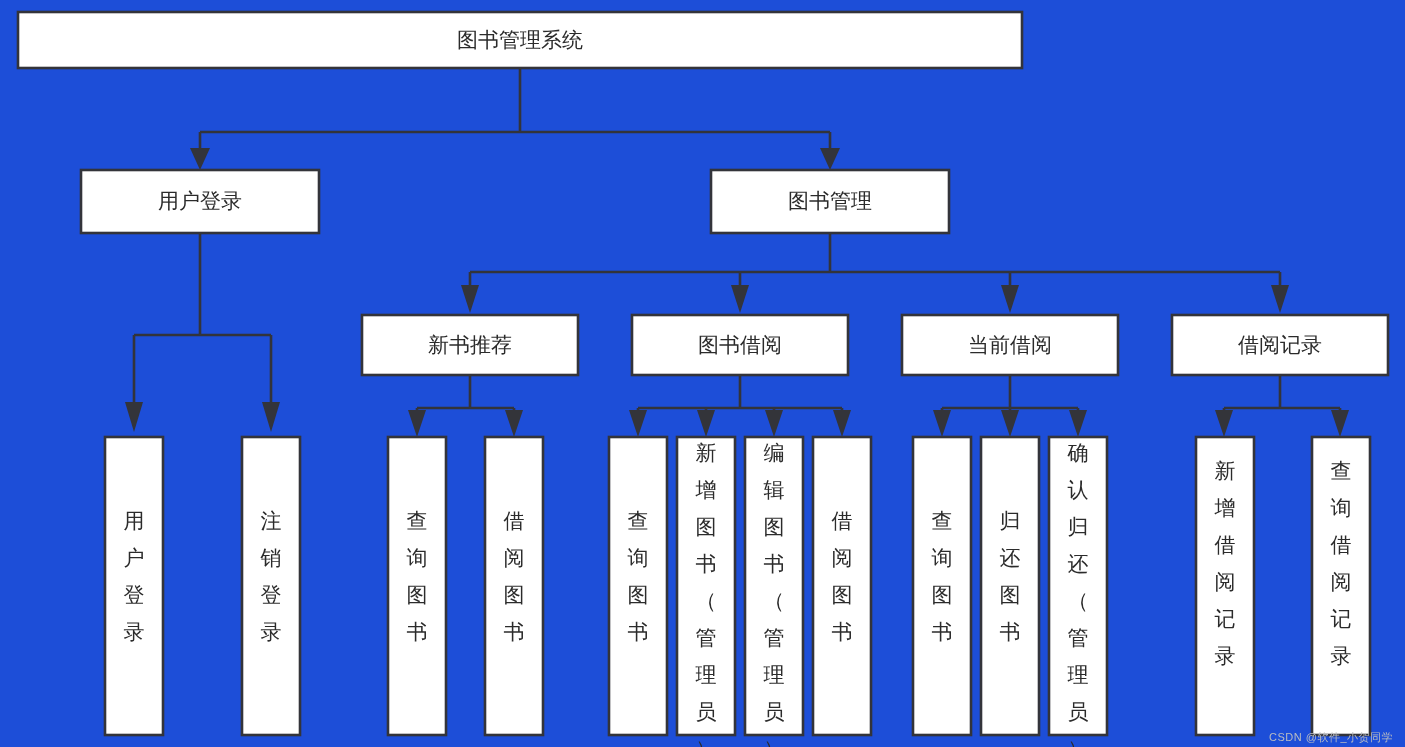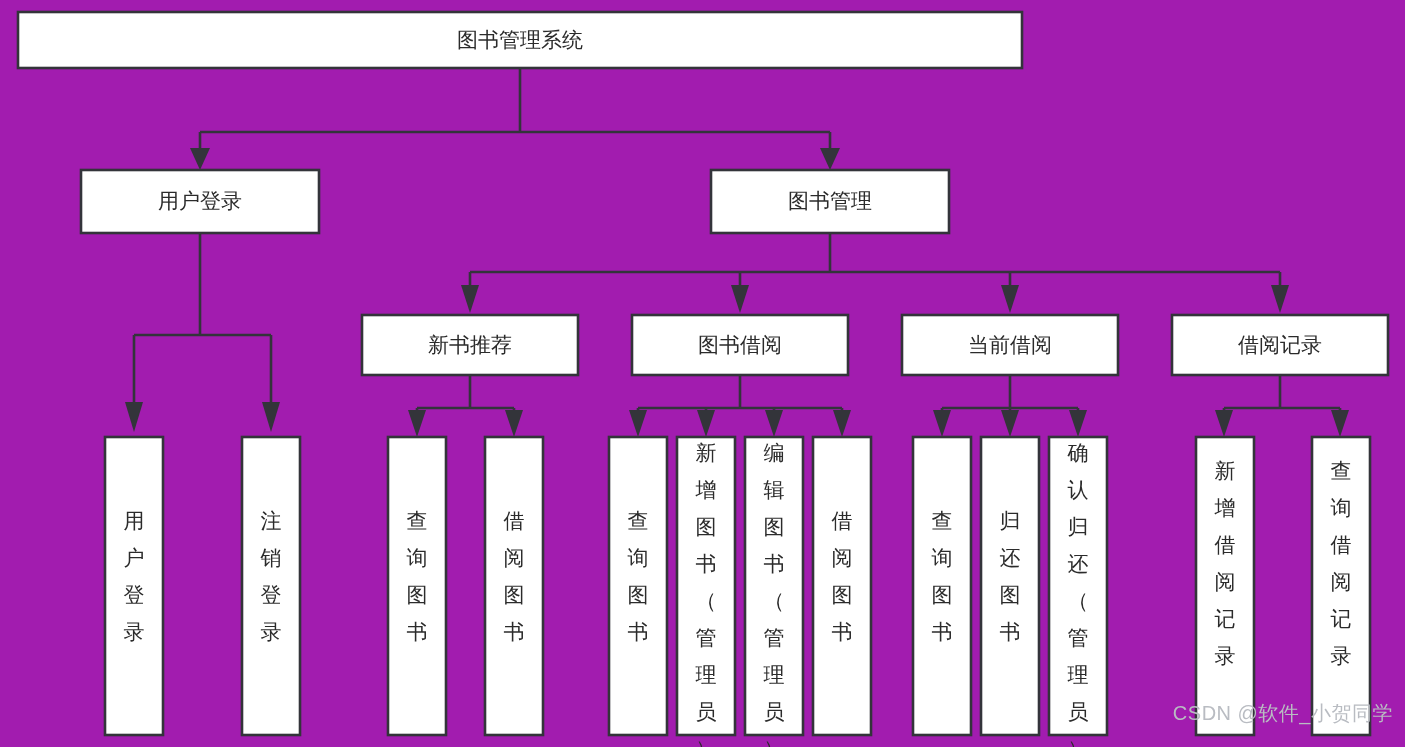--- a/index.html
+++ b/index.html
@@ -1,24 +1,24 @@
 <!DOCTYPE html>
 <html><head>
 <meta charset="utf-8">
 <style>
   html,body{margin:0;padding:0;background:#ffffff;}
   body{font-family:"Liberation Sans","DejaVu Sans",sans-serif;}
-  #stage{position:relative;width:1405px;height:747px;background:#a21caf;overflow:hidden;}
+  #stage{position:relative;width:1405px;height:747px;background:#1d4ed8;overflow:hidden;}
   svg.diagram{position:absolute;left:0;top:0;width:1405px;height:747px;}
   .node-box{fill:#ffffff;stroke:#33343a;stroke-width:2.6;}
   .conn{stroke:#33343a;stroke-width:2.6;fill:none;stroke-linecap:butt;}
   .arrow-head{fill:#33343a;stroke:none;}
   .node-label{font-family:"Liberation Sans","DejaVu Sans",sans-serif;fill:#2b2b2b;font-size:21px;text-anchor:middle;dominant-baseline:middle;}
   .node-label-v{font-family:"Liberation Sans","DejaVu Sans",sans-serif;fill:#2b2b2b;font-size:21px;text-anchor:middle;}
-  .watermark{position:absolute;right:12px;bottom:20px;font-size:20px;color:#b9bcc2;
+  .watermark{position:absolute;right:12px;bottom:2px;font-size:11px;color:#b9bcc2;
              font-family:"Liberation Sans","DejaVu Sans",sans-serif;white-space:nowrap;letter-spacing:.5px;}
 </style>
 </head>
 <body>
 
 <div id="stage">
 
   <svg class="diagram" viewBox="0 0 1405 747">
 
     <defs>

